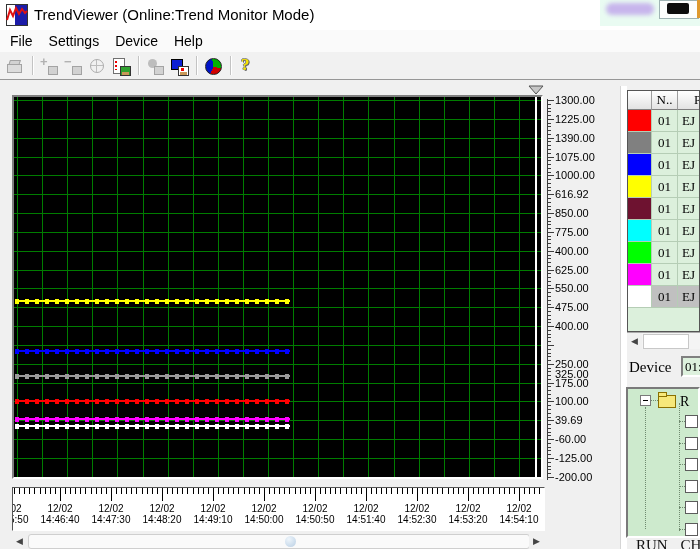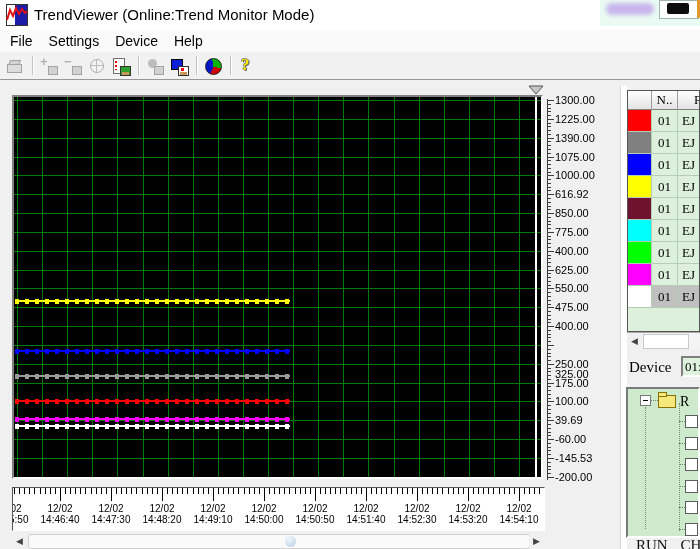--- a/index.html
+++ b/index.html
@@ -318,21 +318,21 @@
       <div class="ytick" style="top:337.8px;width:4px;"></div>
       <div class="ytick" style="top:341.6px;width:4px;"></div>
       <div class="ytick" style="top:345.4px;width:4px;"></div>
       <div class="ytick" style="top:349.1px;width:7px;"></div>
       <div class="ylabel" style="top:343.1px;">-60.00</div>
       <div class="ytick" style="top:352.9px;width:4px;"></div>
       <div class="ytick" style="top:356.7px;width:4px;"></div>
       <div class="ytick" style="top:360.4px;width:4px;"></div>
       <div class="ytick" style="top:364.2px;width:4px;"></div>
       <div class="ytick" style="top:368.0px;width:7px;"></div>
-      <div class="ylabel" style="top:362.0px;">-145.53</div>
+      <div class="ylabel" style="top:362.0px;">-125.00</div>
       <div class="ytick" style="top:371.7px;width:4px;"></div>
       <div class="ytick" style="top:375.5px;width:4px;"></div>
       <div class="ytick" style="top:379.3px;width:4px;"></div>
       <div class="ytick" style="top:383.0px;width:4px;"></div>
       <div class="ytick" style="top:386.8px;width:7px;"></div>
       <div class="ylabel" style="top:380.8px;">-200.00</div>
     </div>
 
   <div class="truler">
     <div class="truler-in" id="truler">

